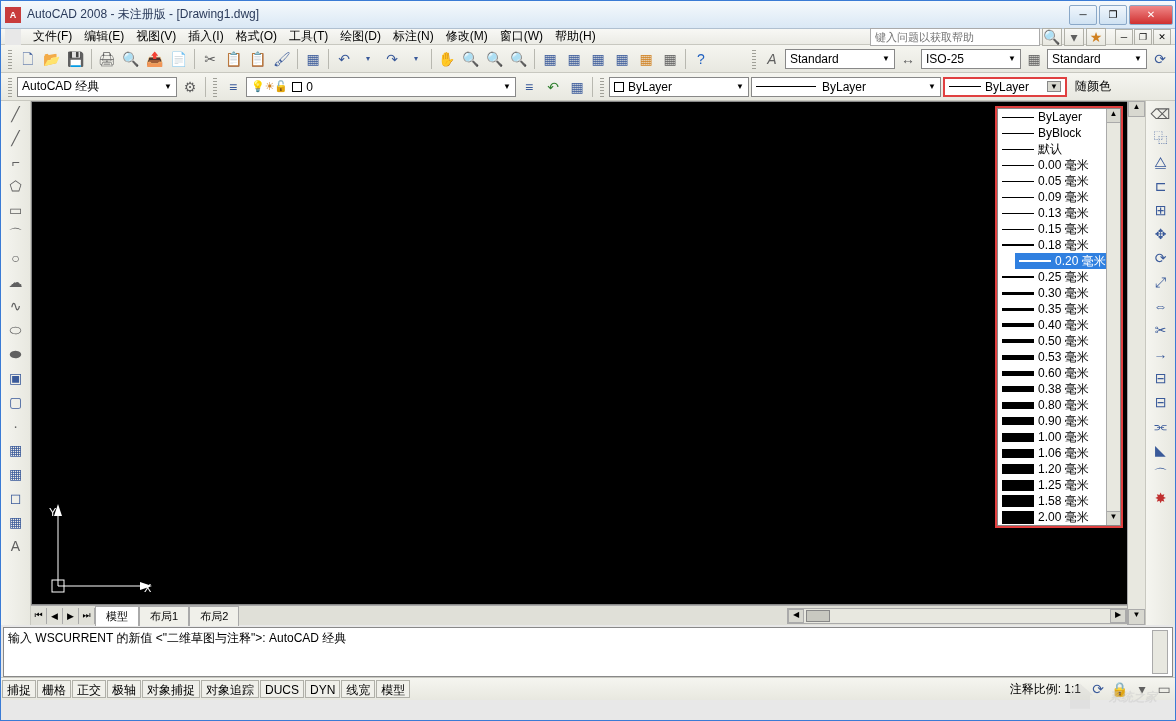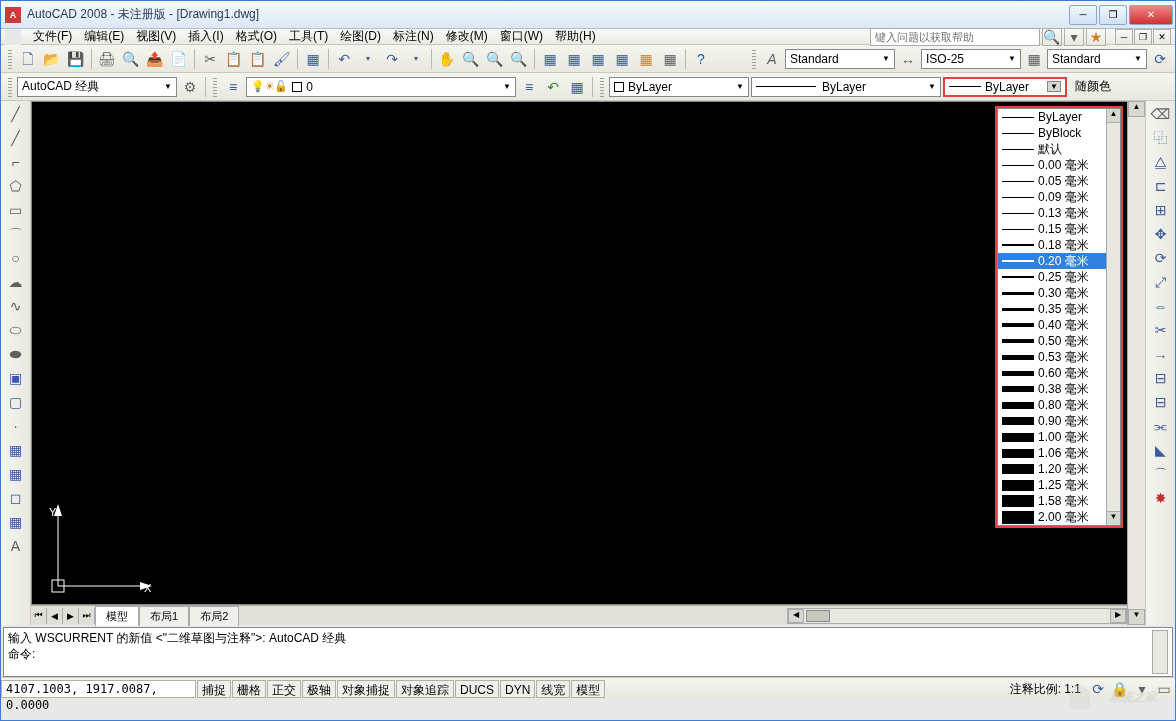--- a/index.html
+++ b/index.html
@@ -55,21 +55,21 @@
 .right-scrollbar { width: 18px; background: #e8e8e0; display: flex; flex-direction: column; border-left: 1px solid #aaa; }
 .vscroll-btn { height: 16px; background: #d8d8d0; border: 1px solid #aaa; font-size: 8px; text-align: center; cursor: pointer; }
 .vscroll-track { flex: 1; }
 
 .right-palette { width: 30px; background: linear-gradient(90deg, #f5f5f0, #e8e8e0); border-left: 1px solid #c8c8c0; display: flex; flex-direction: column; align-items: center; padding-top: 2px; gap: 2px; }
 
 
 .lw-dropdown-box { position: absolute; top: 105px; right: 52px; width: 128px; background: #fff; border: 2px solid #e04040; z-index: 100; }
 .lw-list { max-height: 418px; overflow: hidden; border: 1px solid #888; position: relative; }
 .lw-item { height: 16px; display: flex; align-items: center; padding: 0 2px 0 4px; font-family: "SimSun", monospace; font-size: 11px; cursor: pointer; }
-.lw-item.selected { background: #3080e0; color: #fff; }
+.lw-item.selected { background: #3080e0; color: #fff; margin-left: 17px; }
 .lw-line { background: #000; margin-right: 4px; }
 .lw-scroll { position: absolute; right: 0; top: 0; bottom: 0; width: 14px; background: #e8e8e0; border-left: 1px solid #aaa; }
 
 
 .command-area { height: 50px; background: #fff; border: 1px solid #888; margin: 2px 2px 0 2px; padding: 2px 4px; font-family: "SimSun", monospace; font-size: 12px; line-height: 16px; overflow: hidden; }
 .cmd-scroll { float: right; width: 16px; height: 44px; background: #e8e8e0; border: 1px solid #aaa; }
 
 
 .statusbar { height: 23px; background: linear-gradient(#f5f5f0, #e8e8e0); display: flex; align-items: center; border-top: 1px solid #c8c8c0; font-size: 11px; }
 .status-coords { width: 195px; padding: 0 4px; border: 1px solid #b0b0a8; background: #fff; height: 18px; line-height: 16px; font-family: monospace; }
@@ -569,25 +569,23 @@
       <div class="lw-scroll">
       <div style="height:14px;background:#d8d8d0;border-bottom:1px solid #aaa;font-size:8px;text-align:center">▲</div>
       <div style="position:absolute;bottom:0;left:0;right:0;height:14px;background:#d8d8d0;border-top:1px solid #aaa;font-size:8px;text-align:center">▼</div>
     </div>
   </div>
 </div>
 
 <div class="command-area">
   <div class="cmd-scroll"></div>
   <div>输入 WSCURRENT 的新值 &lt;"二维草图与注释"&gt;: AutoCAD 经典</div>
-  <div>命令:</div>
 </div>
 
 <div class="statusbar">
-  <div class="status-coords">4107.1003, 1917.0087, 0.0000</div>
   <div id="status-toggles" style="display: flex;">
       <div class="status-toggle">捕捉</div>
       <div class="status-toggle">栅格</div>
       <div class="status-toggle">正交</div>
       <div class="status-toggle">极轴</div>
       <div class="status-toggle">对象捕捉</div>
       <div class="status-toggle">对象追踪</div>
       <div class="status-toggle">DUCS</div>
       <div class="status-toggle">DYN</div>
       <div class="status-toggle">线宽</div>

